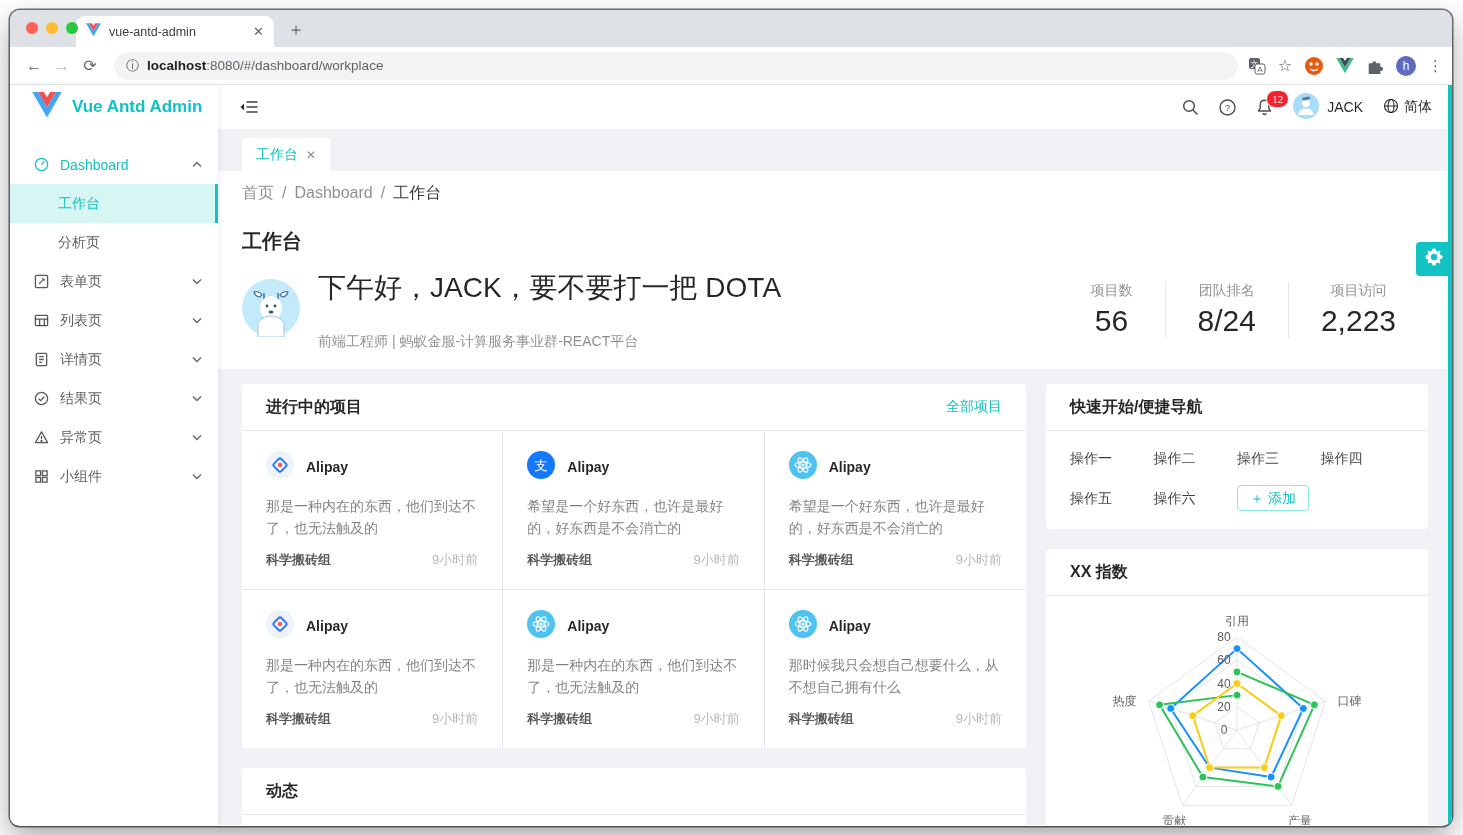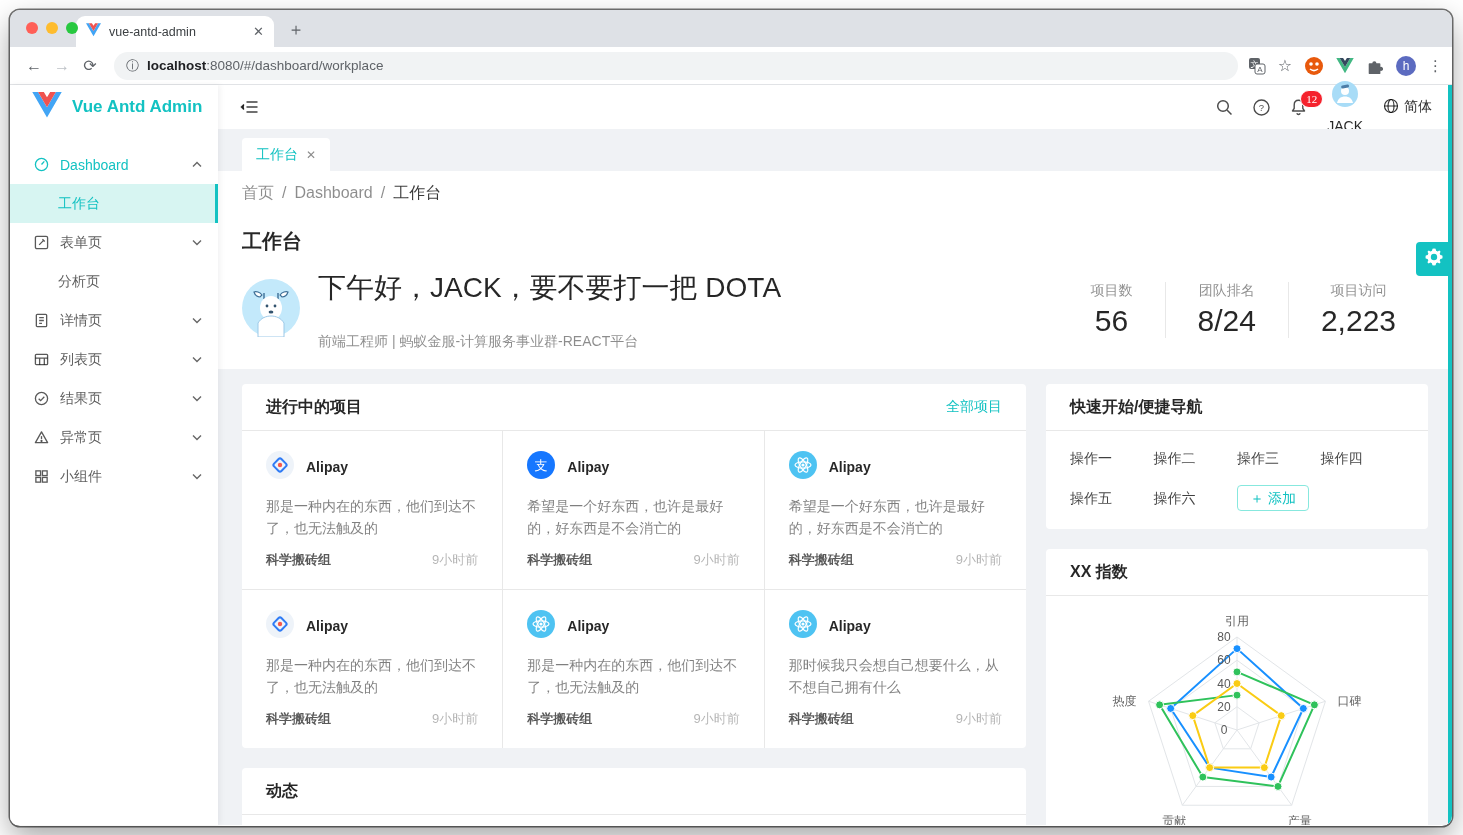--- a/index.html
+++ b/index.html
@@ -54,21 +54,21 @@
   .menu-item.child.active::after { content:""; position:absolute; right:0; top:0; bottom:0;
     width:3px; background:#13c2c2; }
 
   .main { flex:1; display:flex; flex-direction:column; min-width:0; }
   .app-header { height:44px; background:#fff; display:flex; align-items:center; padding:0 20px 0 22px; }
   .hdr-right { margin-left:auto; display:flex; align-items:center; gap:20px; }
   .hicon { display:flex; align-items:center; color:rgba(0,0,0,.65); cursor:pointer; }
   .bell-wrap { position:relative;font-family:Liberation Serif, serif; }
   .badge { position:absolute; top:-8px; left:10px; background:#f5222d; color:#fff; font-size:11px;
     line-height:16px; padding:0 5px; border-radius:9px; border:1px solid #fff; }
-  .user { display:flex; align-items:center; gap:8px; font-size:14px; color:rgba(0,0,0,.85); cursor:pointer;flex-direction:column;}
+  .user { display:flex; align-items:center; gap:8px; font-size:14px; color:rgba(0,0,0,.85); cursor:pointer;}
   .lang { display:flex; align-items:center; gap:5px; font-size:14px; color:rgba(0,0,0,.85); cursor:pointer;}
 
   .tabsbar { background:#f0f2f5; padding:9px 24px 0; display:flex; }
   .page-tab { background:#fff; height:33px; border-radius:4px 4px 0 0; display:flex; align-items:center;
     padding:0 14px; gap:8px; font-size:14px; color:#13c2c2; cursor:pointer; }
   .page-tab .x { color:#8c8c8c; font-size:12px; }
 
   .page-header { background:#fff; padding:12px 24px 18px; }
   .breadcrumb { font-size:16px; color:rgba(0,0,0,.45); margin-bottom:24px; }
   .breadcrumb .sep { margin:0 8px; }
@@ -220,59 +220,59 @@
           <span class="mi-label">Dashboard</span>
           <span class="mi-caret">
             <svg width="10" height="7" viewBox="0 0 10 7" fill="none" stroke="rgba(0,0,0,.6)" stroke-width="1.4">
                 <path d="M1 5.5L5 1.5l4 4"></path>
               </svg>
           </span>
         </div>
         <div class="menu-item child active">
           <span class="mi-label">工作台</span>
         </div>
+        <div class="menu-item child">
+          <span class="mi-label">分析页</span>
+        </div>
         <div class="menu-item">
           <span class="mi-icon">
             <svg width="15" height="15" viewBox="0 0 16 16" fill="none" stroke="rgba(0,0,0,.65)" stroke-width="1.4">
                 <rect x="1.5" y="1.5" width="13" height="13" rx="1.5"></rect>
                 <path d="M5.5 10.5l5-5M9 4.5L11.5 7"></path>
               </svg>
           </span>
           <span class="mi-label">表单页</span>
           <span class="mi-caret">
             <svg width="10" height="7" viewBox="0 0 10 7" fill="none" stroke="rgba(0,0,0,.6)" stroke-width="1.4">
                 <path d="M1 1.5l4 4 4-4"></path>
               </svg>
           </span>
         </div>
-        <div class="menu-item child">
-          <span class="mi-label">分析页</span>
+        <div class="menu-item">
+          <span class="mi-icon">
+            <svg width="15" height="15" viewBox="0 0 16 16" fill="none" stroke="rgba(0,0,0,.65)" stroke-width="1.4">
+                <rect x="1.5" y="2.5" width="13" height="11" rx="1"></rect>
+                <path d="M1.5 6.5h13M6 6.5v7M11 6.5v7"></path>
+              </svg>
+          </span>
+          <span class="mi-label">列表页</span>
+          <span class="mi-caret">
+            <svg width="10" height="7" viewBox="0 0 10 7" fill="none" stroke="rgba(0,0,0,.6)" stroke-width="1.4">
+                <path d="M1 1.5l4 4 4-4"></path>
+              </svg>
+          </span>
         </div>
         <div class="menu-item">
           <span class="mi-icon">
             <svg width="15" height="15" viewBox="0 0 16 16" fill="none" stroke="rgba(0,0,0,.65)" stroke-width="1.4">
                 <rect x="2.5" y="1.5" width="11" height="13" rx="1"></rect>
                 <path d="M5.5 5h5M5.5 8h5M5.5 11h3"></path>
               </svg>
           </span>
           <span class="mi-label">详情页</span>
-          <span class="mi-caret">
-            <svg width="10" height="7" viewBox="0 0 10 7" fill="none" stroke="rgba(0,0,0,.6)" stroke-width="1.4">
-                <path d="M1 1.5l4 4 4-4"></path>
-              </svg>
-          </span>
-        </div>
-        <div class="menu-item">
-          <span class="mi-icon">
-            <svg width="15" height="15" viewBox="0 0 16 16" fill="none" stroke="rgba(0,0,0,.65)" stroke-width="1.4">
-                <rect x="1.5" y="2.5" width="13" height="11" rx="1"></rect>
-                <path d="M1.5 6.5h13M6 6.5v7M11 6.5v7"></path>
-              </svg>
-          </span>
-          <span class="mi-label">列表页</span>
           <span class="mi-caret">
             <svg width="10" height="7" viewBox="0 0 10 7" fill="none" stroke="rgba(0,0,0,.6)" stroke-width="1.4">
                 <path d="M1 1.5l4 4 4-4"></path>
               </svg>
           </span>
         </div>
         <div class="menu-item">
           <span class="mi-icon">
             <svg width="15" height="15" viewBox="0 0 16 16" fill="none" stroke="rgba(0,0,0,.65)" stroke-width="1.4">
                 <circle cx="8" cy="8" r="6.5"></circle>

